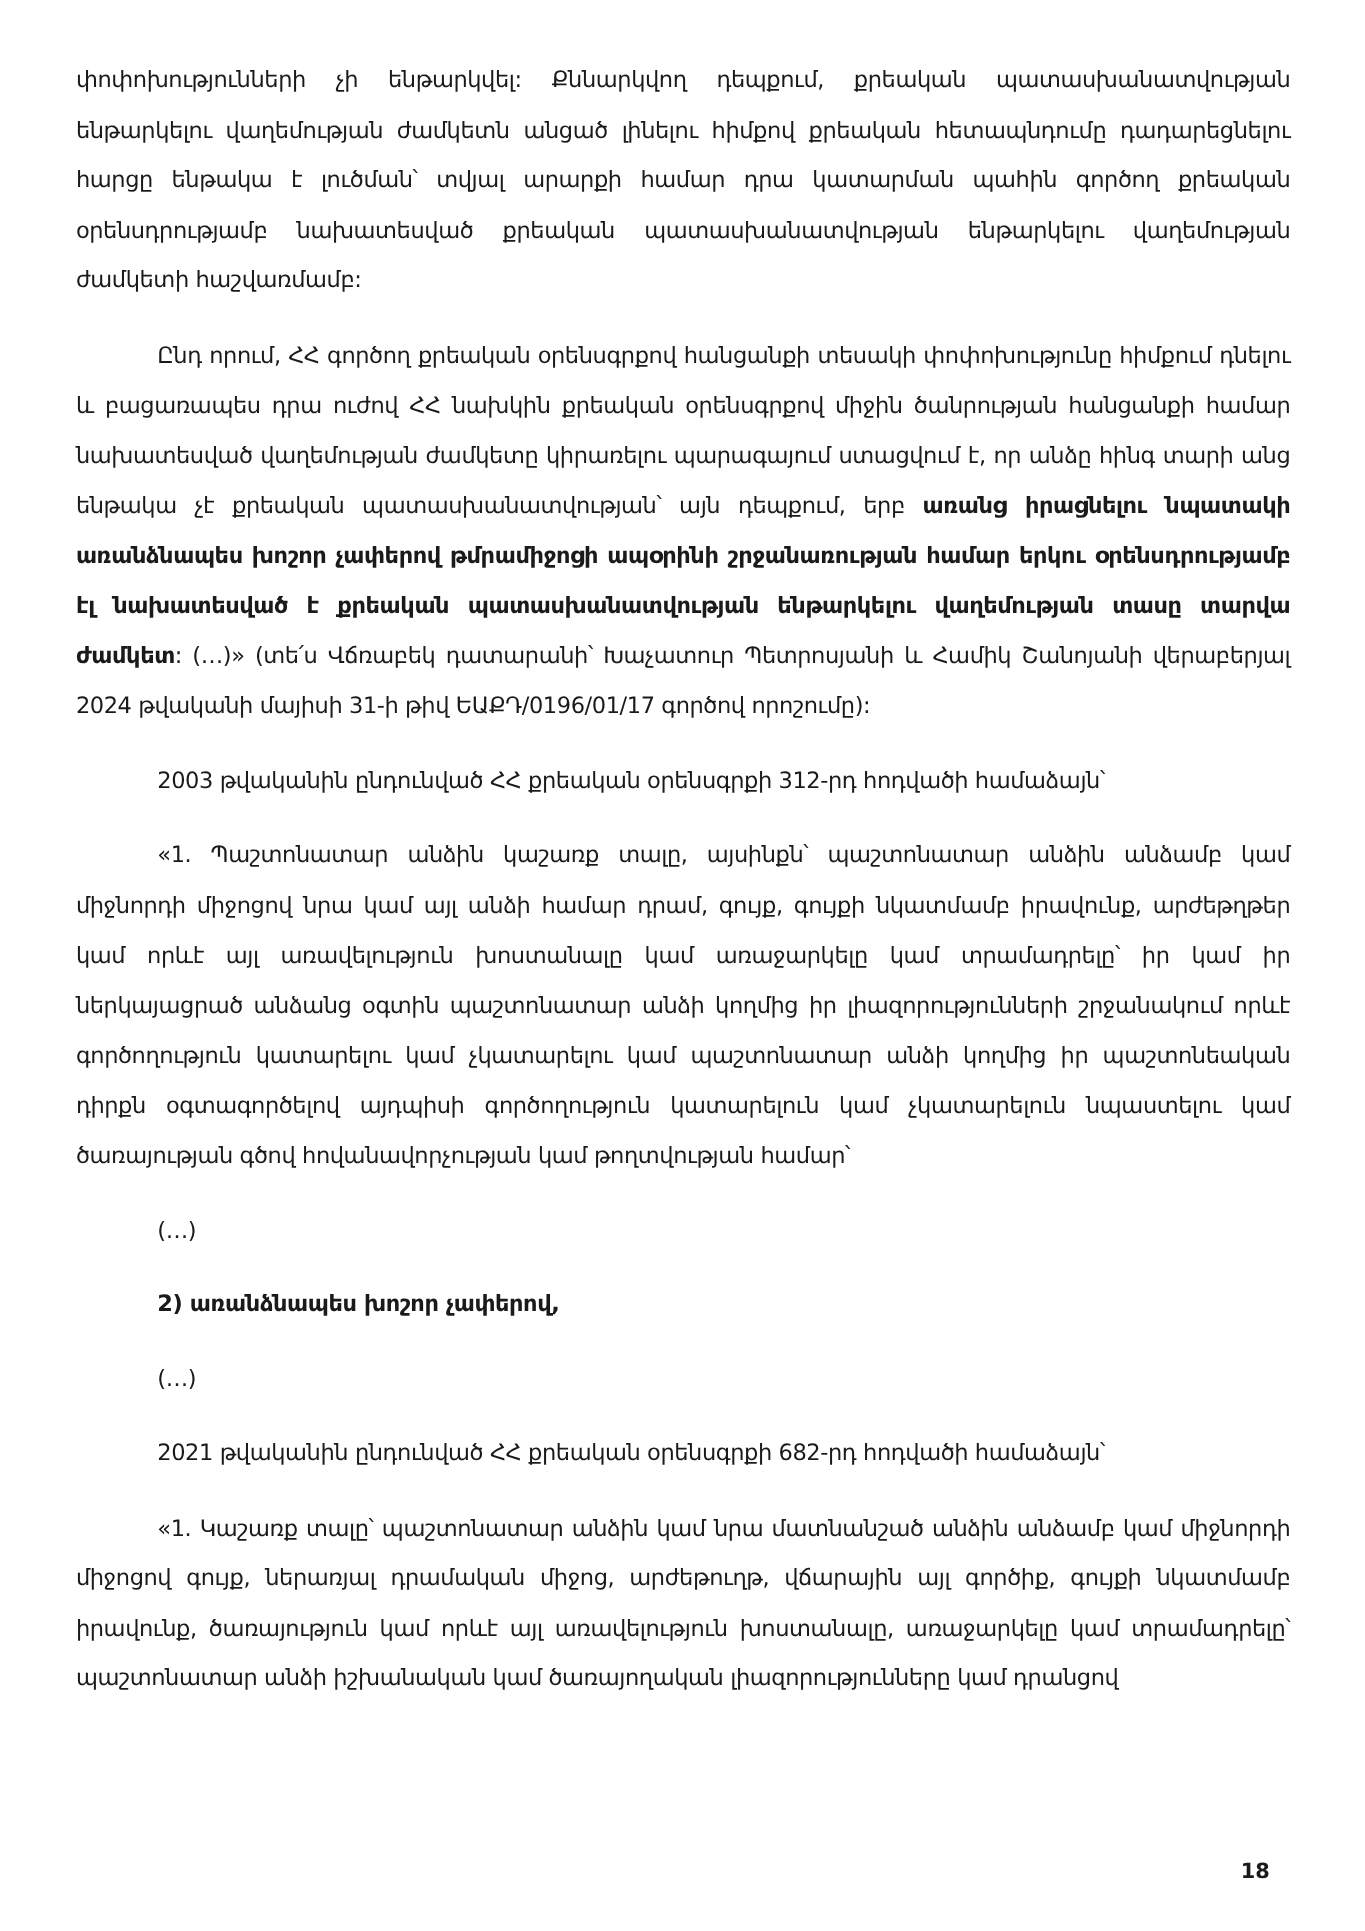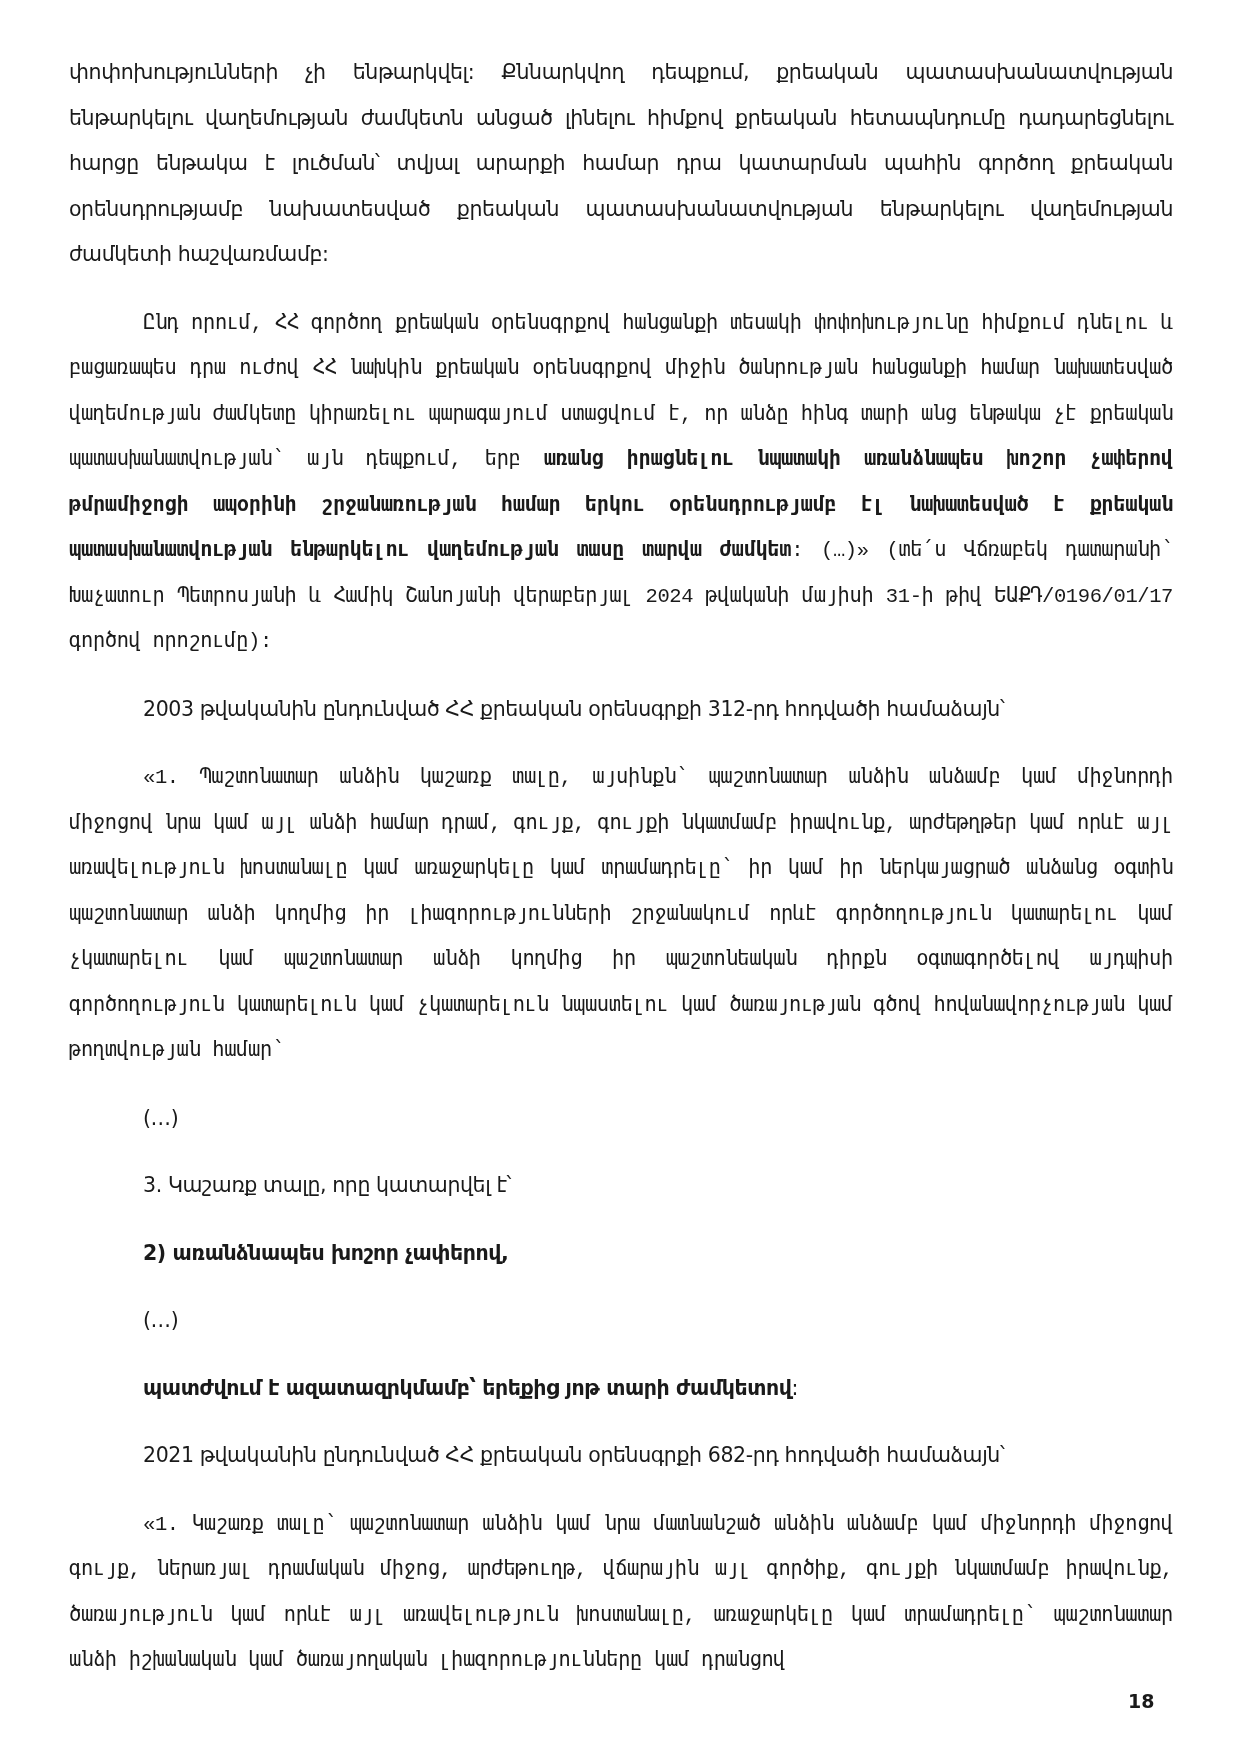--- a/index.html
+++ b/index.html
@@ -5,21 +5,21 @@
   html, body { margin: 0; padding: 0; background: #ffffff; }
   body { width: 1241px; height: 1755px; position: relative; overflow: hidden; }
   .page {
     position: absolute; left: 57px; top: 38px; width: 1128px;
     font-family: "DejaVu Sans", sans-serif;
     font-size: 20.5px; color: #1a1a1a;
     line-height: 45.5px;
     letter-spacing: -0.4px;
   }
   .para { margin: 12px; text-align: justify; }
-  .indent { text-indent: 74px; font-family: Liberation Mono, monospace; }
+  .indent { text-indent: 74px; }
   .block { margin-top: 23px; }
   .single { margin-top: 22px; padding-left: 74px; }
   .b { font-weight: bold; }
   .page-number {
     position: absolute; left: 1128px; top: 1690px;
     font-family: "DejaVu Sans", sans-serif; font-weight: bold;
     font-size: 19px; color: #1a1a1a;
   }
 </style>
 </head>
@@ -39,35 +39,29 @@
   </p>
 
   <p class="para indent block">
     <span>«1. Պաշտոնատար անձին կաշառք տալը, այսինքն՝ պաշտոնատար անձին անձամբ կամ միջնորդի միջոցով նրա կամ այլ անձի համար դրամ, գույք, գույքի նկատմամբ իրավունք, արժեթղթեր կամ որևէ այլ առավելություն խոստանալը կամ առաջարկելը կամ տրամադրելը՝ իր կամ իր ներկայացրած անձանց օգտին պաշտոնատար անձի կողմից իր լիազորությունների շրջանակում որևէ գործողություն կատարելու կամ չկատարելու կամ պաշտոնատար անձի կողմից իր պաշտոնեական դիրքն օգտագործելով այդպիսի գործողություն կատարելուն կամ չկատարելուն նպաստելու կամ ծառայության գծով հովանավորչության կամ թողտվության համար՝</span>
   </p>
 
   <p class="para single">
     <span>(…)</span>
   </p>
 
-  <p class="para single">
-    <span>3. Կաշառք տալը, որը կատարվել է՝</span>
-  </p>
 
   <p class="para single b">
     <span>2) առանձնապես խոշոր չափերով,</span>
   </p>
 
   <p class="para single">
     <span>(…)</span>
   </p>
 
-  <p class="para single">
-    <span class="b">պատժվում է ազատազրկմամբ՝ երեքից յոթ տարի ժամկետով</span><span>:</span>
-  </p>
 
   <p class="para single">
     <span>2021 թվականին ընդունված ՀՀ քրեական օրենսգրքի 682-րդ հոդվածի համաձայն՝</span>
   </p>
 
   <p class="para indent block">
     <span>«1. Կաշառք տալը՝ պաշտոնատար անձին կամ նրա մատնանշած անձին անձամբ կամ միջնորդի միջոցով գույք, ներառյալ դրամական միջոց, արժեթուղթ, վճարային այլ գործիք, գույքի նկատմամբ իրավունք, ծառայություն կամ որևէ այլ առավելություն խոստանալը, առաջարկելը կամ տրամադրելը՝ պաշտոնատար անձի իշխանական կամ ծառայողական լիազորությունները կամ դրանցով</span>
   </p>
 </div>
 

